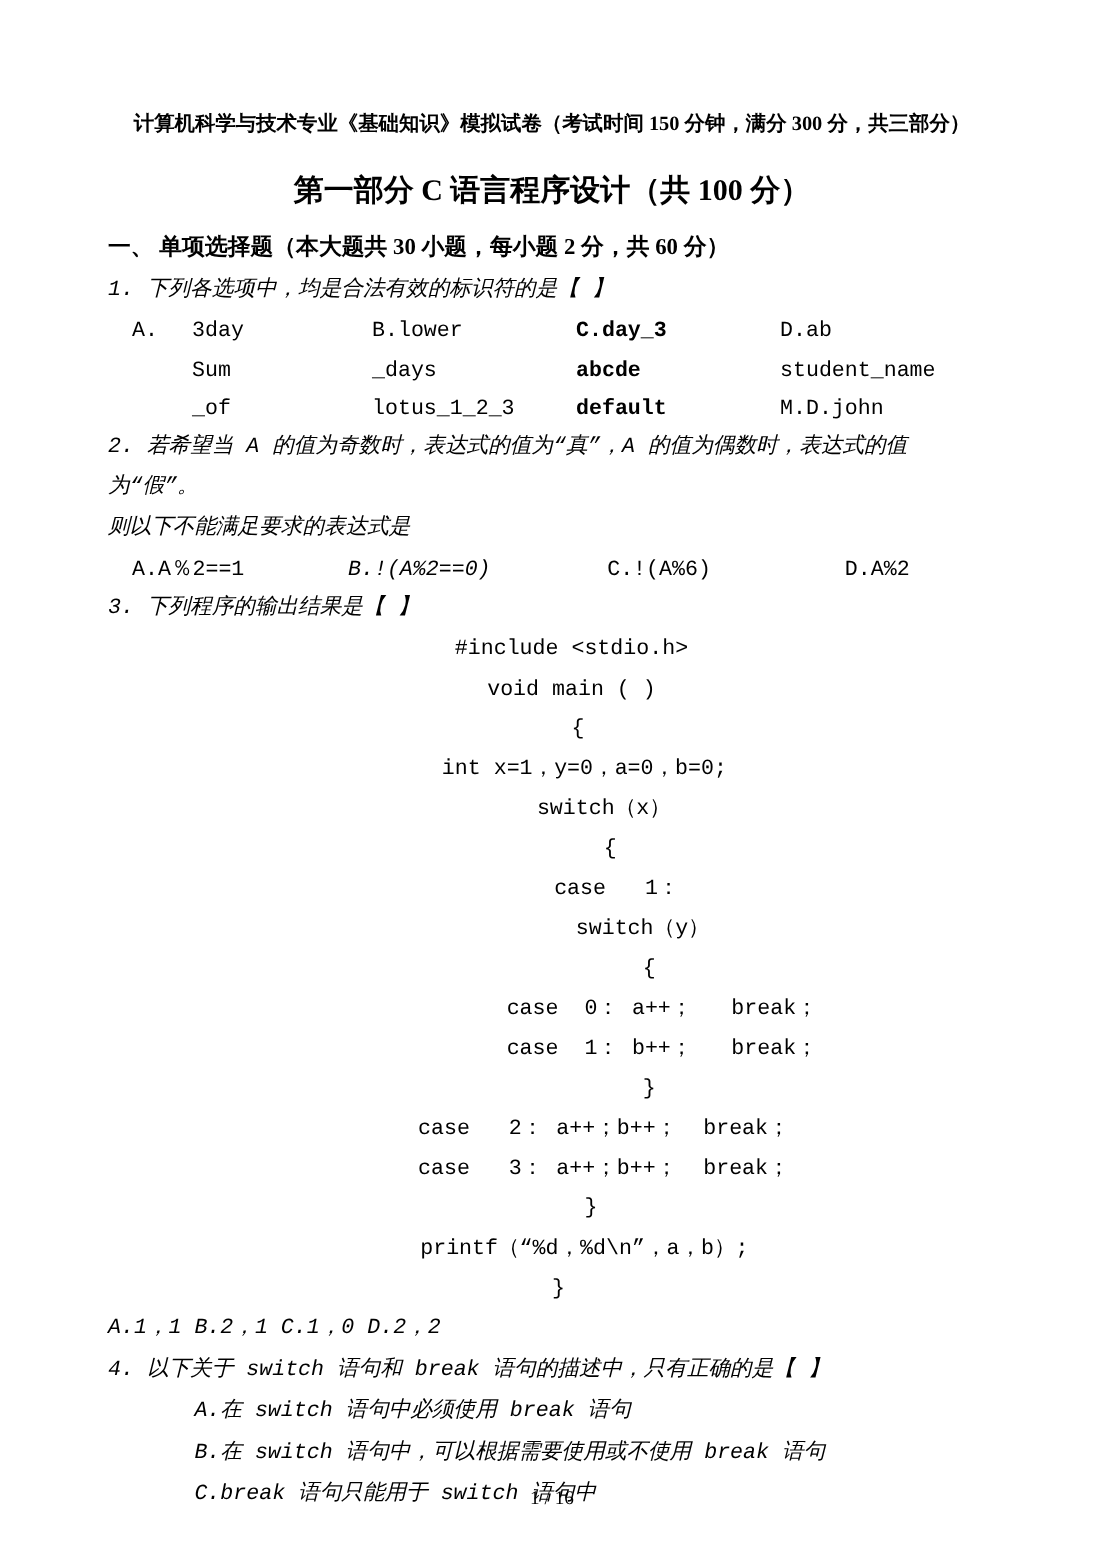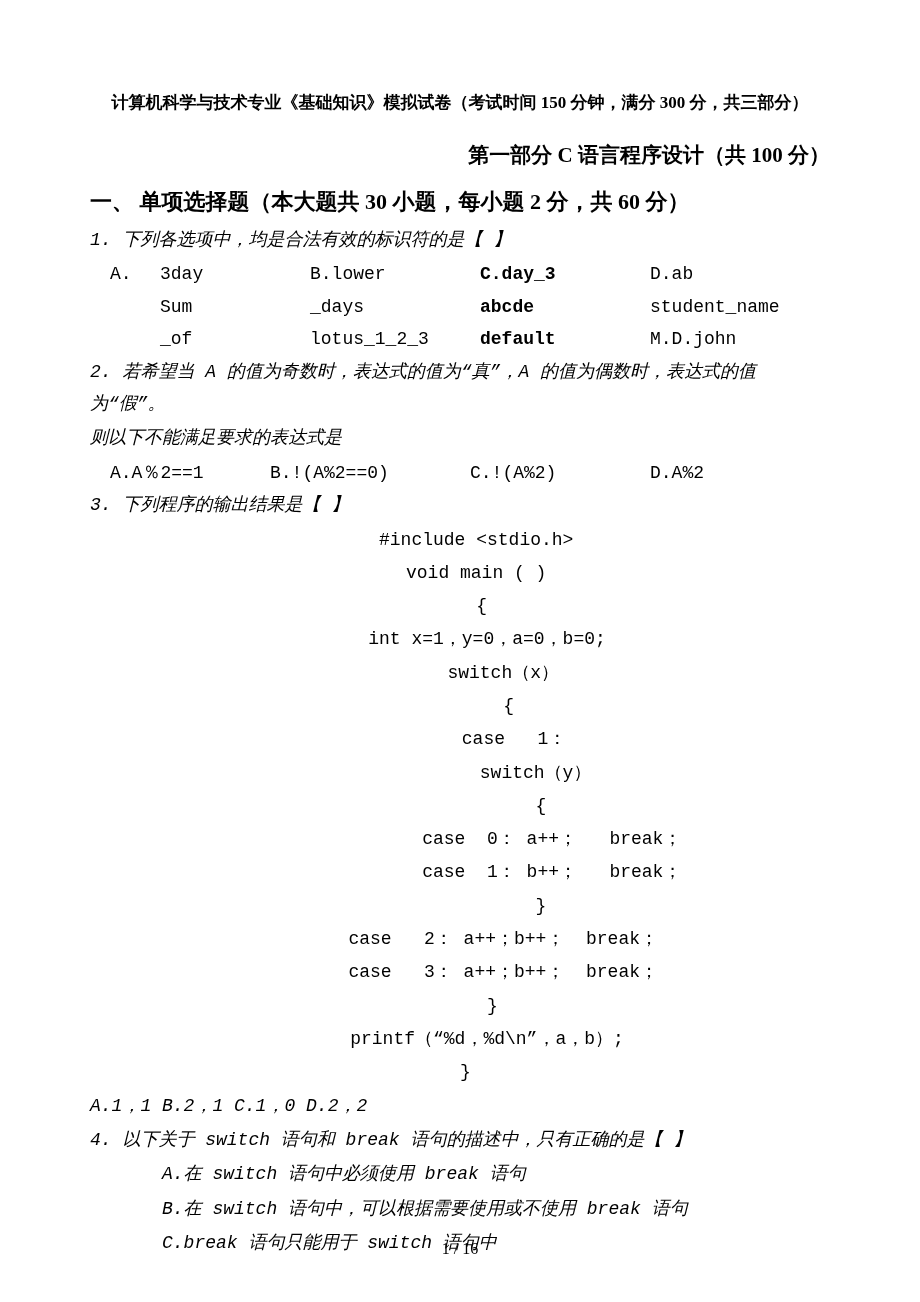--- a/index.html
+++ b/index.html
@@ -14,28 +14,28 @@
       line-height: 1.8;
       position: relative;
     }
     .title {
       text-align: center;
       font-weight: bold;
       font-size: 17px;
       margin-bottom: 18px;
     }
     .section-title {
-      text-align: right;
+      text-align: center;
       font-weight: bold;
-      font-size: 21px;
+      font-size: 25px;
       margin-bottom: 8px;
     }
     .block-title {
       font-weight: bold;
-      font-size: 22px;
+      font-size: 19px;
       margin-bottom: 2px;
     }
     .question {
       margin-bottom: 2px;
       font-family: "SimSun", "NSimSun", "Courier New", monospace;
       font-style: italic;
     }
     .row {
       display: flex;
       font-family: "SimSun", "NSimSun", "Courier New", monospace;
@@ -48,23 +48,24 @@
     .indent2 { padding-left: 72px; }
     .code {
       font-family: "SimSun", "NSimSun", "Courier New", monospace;
       white-space: pre;
       line-height: 1.85;
       text-align: center;
     }
     .options-inline {
       display: flex;
       font-family: "SimSun", "NSimSun", "Courier New", monospace;
+      gap: 36px;
     }
     .opt-a2 { width: 180px; padding-left: 20px; }
-    .opt-b2 { width: 200px; }
+    .opt-b2 { width: 200px; font-style: italic; }
     .opt-c2 { width: 180px; }
     .opt-d2 { width: 140px; }
     .footer {
       position: absolute;
       bottom: 38px;
       left: 0;
       width: 100%;
       text-align: center;
       font-size: 16px;
       font-family: "SimSun", "NSimSun", serif;
@@ -100,21 +101,21 @@
   <div class="col-c">lotus_1_2_3</div>
   <div class="col-d">default</div>
   <div class="col-e">M.D.john</div>
 </div>
 
 <div class="question">2. 若希望当 A 的值为奇数时，表达式的值为“真”，A 的值为偶数时，表达式的值为“假”。</div>
 <div class="question">则以下不能满足要求的表达式是</div>
 <div class="options-inline">
   <div class="opt-a2">A.A％2==1</div>
   <div class="opt-b2">B.!(A%2==0)</div>
-  <div class="opt-c2">C.!(A%2)</div>
+  <div class="opt-c2">C.!(A%6)</div>
   <div class="opt-d2">D.A%2</div>
 </div>
 
 <div class="question">3. 下列程序的输出结果是【               】</div>
 <div class="code">   #include &lt;stdio.h&gt;
    void main ( )
     {
      int x=1，y=0，a=0，b=0;
         switch（x）
          {

